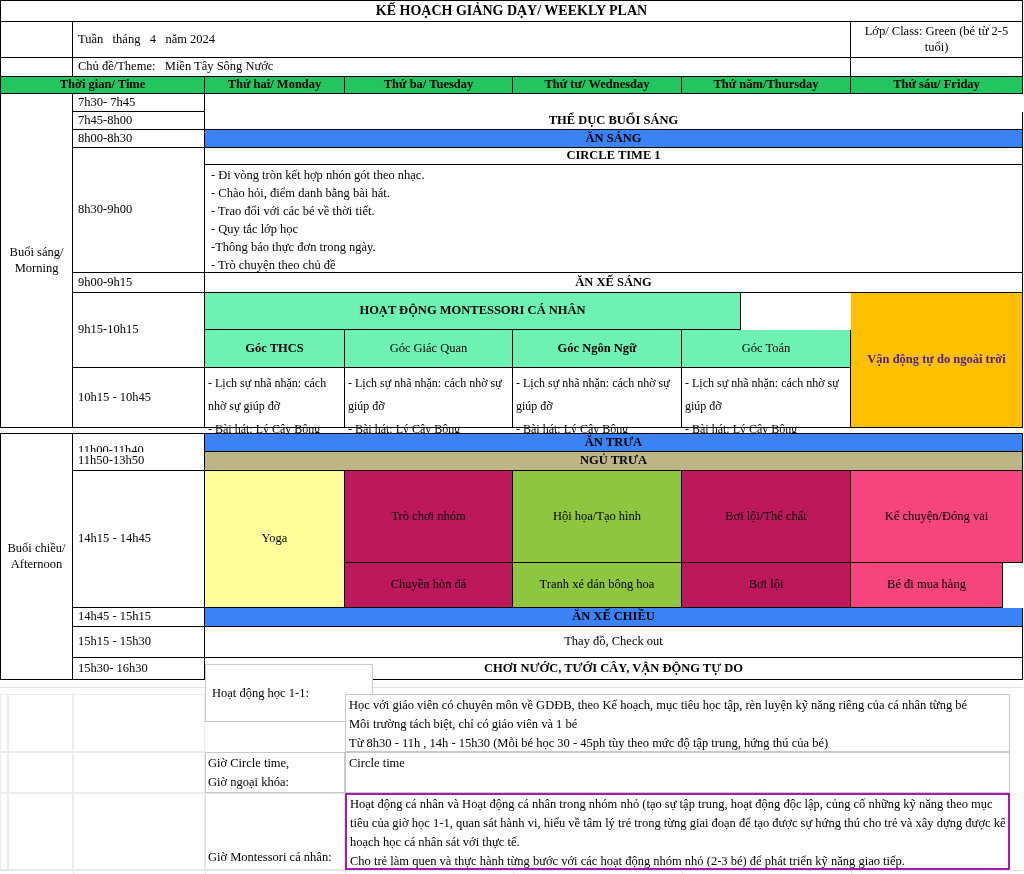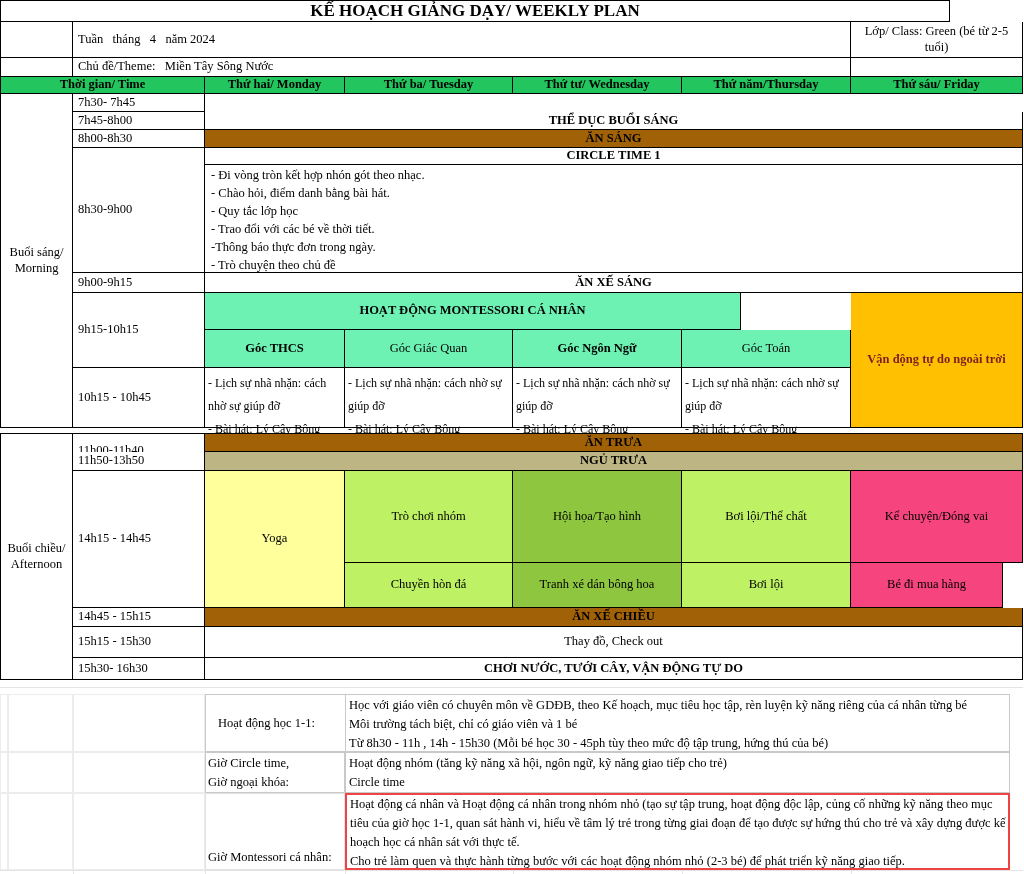--- a/index.html
+++ b/index.html
@@ -9,46 +9,46 @@
      border-right:1px solid #000;border-bottom:1px solid #000;
      display:flex;align-items:center;justify-content:center;
      text-align:center;font-size:12.5px;line-height:1.22;}
   .bt{border-top:1px solid #000}
   .bl{border-left:1px solid #000}
   .b{font-weight:bold}
   .left{justify-content:flex-start;text-align:left;padding-left:5px}
   .pre{white-space:pre}
   .top{align-items:flex-start}
   .yellow{background:#22c55e}
-  .pink{background:#a16207}
+  .pink{background:#3b82f6}
   .tan{background:#bdb584}
   .mint{background:#6ef2b4}
-  .orange{background:#fec000;color:#7f1d1d;font-weight:bold}
+  .orange{background:#fec000;color:#4c1d95;font-weight:bold}
   .yoga{background:#ffff9c}
-  .tuepink{background:#bef264}
+  .tuepink{background:#be185d}
   .wgreen{background:#8ec63f}
-  .tblue{background:#bef264}
+  .tblue{background:#be185d}
   .fmag{background:#f5447e}
   .small{font-size:12px;line-height:23px}
   .note{position:absolute;box-sizing:border-box;border:1px solid #c9c9c9;background:#fff;
         display:flex;font-size:12.5px;line-height:19px;}
   .g{position:absolute;box-sizing:border-box;border:1px solid #ececec;background:#fff}
   .fl{position:absolute;background:#e4e4e4}
   .ga{position:absolute;background:#217346}
   .details div{white-space:nowrap}
 </style>
 </head>
 <body>
 
 <div id="sheet">
 
   <div class="ga" style="left:73px;top:0;width:130px;height:2px"></div>
   <div class="ga" style="left:0;top:793px;width:2px;height:75px"></div>
 
-  <div class="c bt bl b" style="left:0;top:0;width:950px;height:22px;font-size:17px">KẾ HOẠCH GIẢNG DẠY/ WEEKLY PLAN</div>
+  <div class="c bt bl b" style="left:0;top:0;width:1023px;height:22px;font-size:14px">KẾ HOẠCH GIẢNG DẠY/ WEEKLY PLAN</div>
 
   <div class="c bl" style="left:0;top:22px;width:73px;height:36px"></div>
   <div class="c left pre" style="left:73px;top:22px;width:778px;height:36px">Tuần   tháng   4   năm 2024</div>
   <div class="c" style="left:851px;top:22px;width:172px;height:36px;padding:0 4px">Lớp/ Class: Green (bé từ 2-5 tuổi)</div>
   <div class="c bl" style="left:0;top:58px;width:73px;height:19px"></div>
   <div class="c left pre" style="left:73px;top:58px;width:778px;height:19px">Chủ đề/Theme:   Miền Tây Sông Nước</div>
   <div class="c" style="left:851px;top:58px;width:172px;height:19px"></div>
 
   <div class="c bl yellow b" style="left:0;top:77px;width:205px;height:17px">Thời gian/ Time</div>
   <div class="c yellow b" style="left:205px;top:77px;width:140px;height:17px">Thứ hai/ Monday</div>
@@ -65,22 +65,22 @@
   <div class="c b" style="left:205px;top:112px;width:818px;height:18px">THỂ DỤC BUỔI SÁNG</div>
 
   <div class="c left" style="left:73px;top:130px;width:132px;height:18px">8h00-8h30</div>
   <div class="c b pink" style="left:205px;top:130px;width:818px;height:18px">ĂN SÁNG</div>
 
   <div class="c left" style="left:73px;top:148px;width:132px;height:125px">8h30-9h00</div>
   <div class="c b" style="left:205px;top:148px;width:818px;height:17px">CIRCLE TIME 1</div>
   <div class="c left top details" style="left:205px;top:165px;width:818px;height:108px;display:block;padding:1px 0 0 6px;line-height:18px">
     <div>- Đi vòng tròn kết hợp nhón gót theo nhạc.</div>
     <div>- Chào hỏi, điểm danh bằng bài hát.</div>
+    <div>- Trao đổi với các bé về thời tiết.</div>
     <div>- Quy tắc lớp học</div>
-    <div>- Trao đổi với các bé về thời tiết.</div>
     <div>-Thông báo thực đơn trong ngày.</div>
     <div>- Trò chuyện theo chủ đề</div>
   </div>
 
   <div class="c left" style="left:73px;top:273px;width:132px;height:20px">9h00-9h15</div>
   <div class="c b" style="left:205px;top:273px;width:818px;height:20px">ĂN XẾ SÁNG</div>
 
   <div class="c left" style="left:73px;top:293px;width:132px;height:75px">9h15-10h15</div>
   <div class="c b mint" style="left:205px;top:293px;width:536px;height:37px">HOẠT ĐỘNG MONTESSORI CÁ NHÂN</div>
   <div class="c mint b" style="left:205px;top:330px;width:140px;height:38px">Góc THCS</div>
@@ -130,44 +130,43 @@
   <div class="c left" style="left:73px;top:627px;width:132px;height:31px">15h15 - 15h30</div>
   <div class="c" style="left:205px;top:627px;width:818px;height:31px">Thay đồ, Check out</div>
   <div class="c left" style="left:73px;top:658px;width:132px;height:22px">15h30- 16h30</div>
   <div class="c b" style="left:205px;top:658px;width:818px;height:22px">CHƠI NƯỚC, TƯỚI CÂY, VẬN ĐỘNG TỰ DO</div>
 
   <div class="fl" style="left:0;top:687px;width:1023px;height:1px"></div>
 
   <div class="g" style="left:0;top:694px;width:8px;height:58px"></div>
   <div class="g" style="left:8px;top:694px;width:65px;height:58px"></div>
   <div class="g" style="left:73px;top:694px;width:132px;height:58px"></div>
-  <div class="note" style="left:205px;top:694px;width:168px;height:58px;align-items:center;padding-left:12px">Hoạt động học 1-1:</div>
+  <div class="note" style="left:205px;top:664px;width:168px;height:58px;align-items:center;padding-left:6px">Hoạt động học 1-1:</div>
   <div class="note" style="left:345px;top:694px;width:665px;height:58px;display:block;padding:1px 0 0 3px">
     <div>Học với giáo viên có chuyên môn về GDĐB, theo Kế hoạch, mục tiêu học tập, rèn luyện kỹ năng riêng của cá nhân từng bé</div>
     <div>Môi trường tách biệt, chỉ có giáo viên và 1 bé</div>
     <div>Từ 8h30 - 11h , 14h - 15h30  (Mỗi bé học 30 - 45ph tùy theo mức độ tập trung, hứng thú của bé)</div>
   </div>
 
   <div class="g" style="left:0;top:752px;width:8px;height:41px"></div>
   <div class="g" style="left:8px;top:752px;width:65px;height:41px"></div>
   <div class="g" style="left:73px;top:752px;width:132px;height:41px"></div>
   <div class="note" style="left:205px;top:752px;width:140px;height:41px;display:block;padding:1px 0 0 2px">
     <div>Giờ Circle time,</div>
     <div>Giờ ngoại khóa:</div>
   </div>
   <div class="note" style="left:345px;top:752px;width:665px;height:41px;display:block;padding:1px 0 0 3px">
-    <div>Hoạt động nhóm (tăng kỹ năng xã hội, ngôn ngữ, kỹ năng giao tiếp cho trẻ)</div>
     <div>Circle time</div>
   </div>
 
   <div class="g" style="left:0;top:793px;width:8px;height:77px"></div>
   <div class="g" style="left:8px;top:793px;width:65px;height:77px"></div>
   <div class="g" style="left:73px;top:793px;width:132px;height:77px"></div>
   <div class="note" style="left:205px;top:793px;width:140px;height:77px;align-items:flex-end;padding:0 0 2px 2px;border-color:#e3e3e3">Giờ Montessori cá nhân:</div>
-  <div class="note" style="left:345px;top:793px;width:665px;height:77px;display:block;padding:0 2px 0 3px;border:2px solid #ef4444">
+  <div class="note" style="left:345px;top:793px;width:665px;height:77px;display:block;padding:0 2px 0 3px;border:2px solid #a21caf">
     <div>Hoạt động cá nhân và Hoạt động cá nhân trong nhóm nhỏ (tạo sự tập trung, hoạt động độc lập, củng cố những kỹ năng theo mục tiêu của giờ học 1-1, quan sát hành vi, hiểu về tâm lý trẻ trong từng giai đoạn để tạo được sự hứng thú cho trẻ và xây dựng được kế hoạch học cá nhân sát với thực tế.</div>
     <div>Cho trẻ làm quen và thực hành từng bước với các hoạt động nhóm nhỏ (2-3 bé) để phát triển kỹ năng giao tiếp.</div>
   </div>
 
   <div class="fl" style="left:0;top:870px;width:1023px;height:1px"></div>
   <div class="fl" style="left:73px;top:870px;width:1px;height:4px"></div>
   <div class="fl" style="left:205px;top:870px;width:1px;height:4px"></div>
   <div class="fl" style="left:345px;top:870px;width:1px;height:4px"></div>
   <div class="fl" style="left:513px;top:870px;width:1px;height:4px"></div>
   <div class="fl" style="left:682px;top:870px;width:1px;height:4px"></div>

